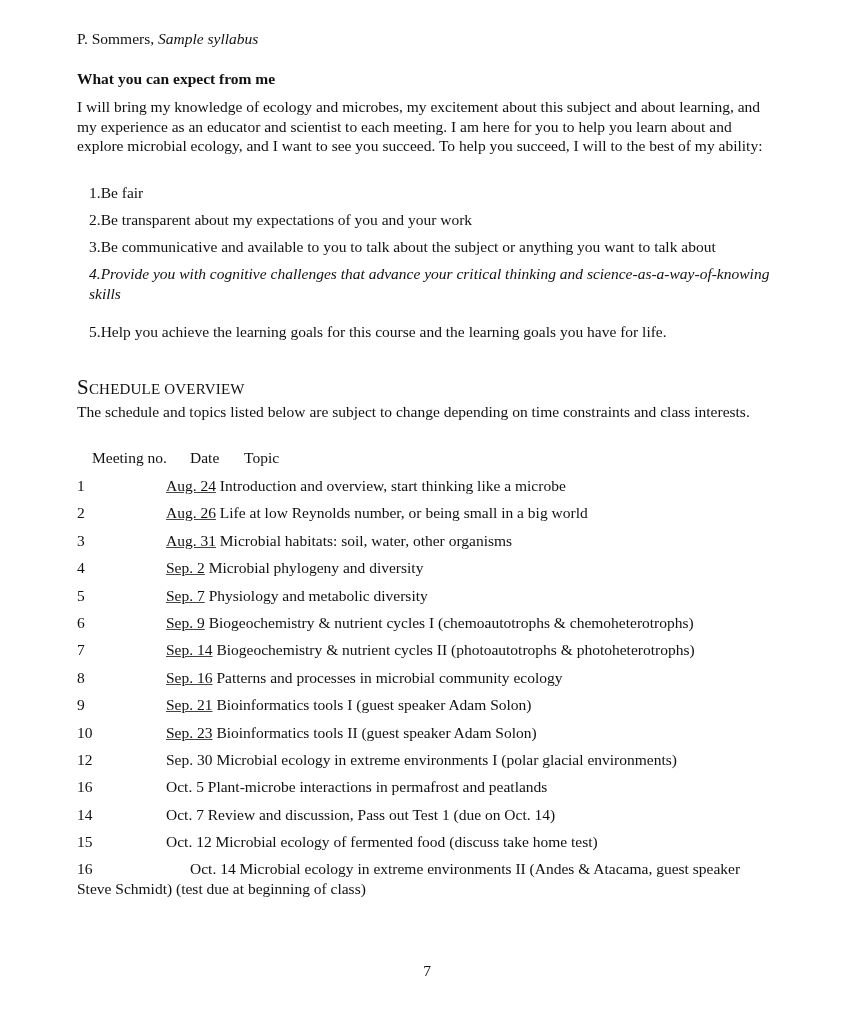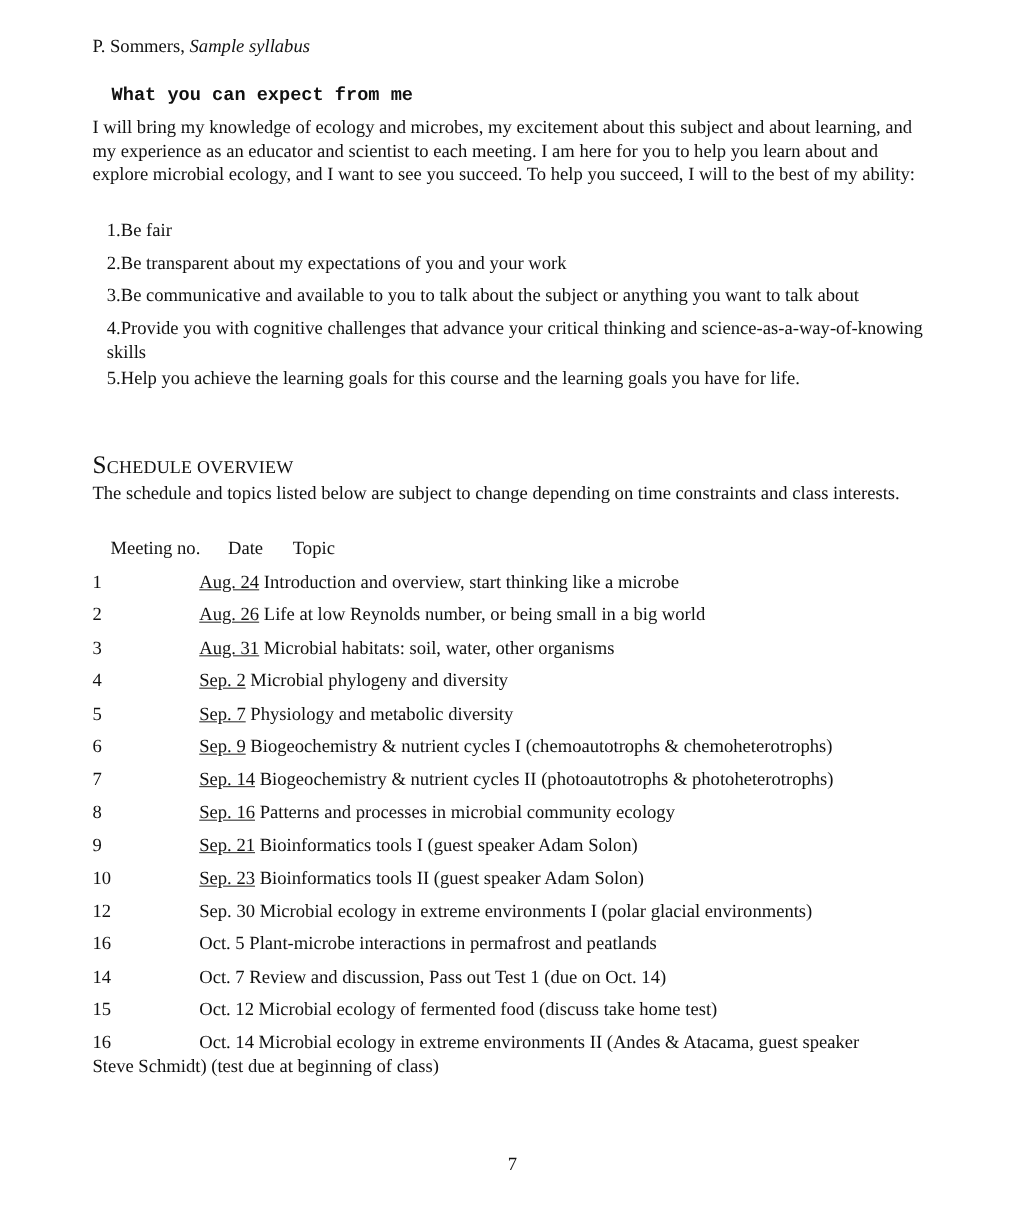--- a/index.html
+++ b/index.html
@@ -3,38 +3,38 @@
 <meta charset="utf-8">
 <style>
   html, body { margin: 0; padding: 0; background: #ffffff; }
   body {
     width: 849px; height: 1024px; position: relative; overflow: hidden;
     font-family: "Liberation Serif", serif; color: #111111; font-size: 15.5px;
   }
   .page { position: absolute; left: 77px; top: 0; width: 700px; }
   .header { position: absolute; top: 30px; left: 0; }
   .header .title-italic { font-style: italic; }
-  .section-heading { position: absolute; top: 70px; left: 16px; font-weight: bold; font-family: Liberation Mono, monospace; }
+  .section-heading { position: absolute; top: 70px; left: 0; font-weight: bold; }
   .intro { position: absolute; top: 97px; left: 0; width: 700px; line-height: 19.5px; }
   .promise-list { position: absolute; top: 183px; left: 0; width: 700px; margin: 0; padding: 0; list-style: none; }
   .promise-list li { padding-left: 12px; line-height: 19.5px; margin-bottom: 7.5px; }
-  .promise-list li.wrap { margin-bottom: 3px; }
+  .promise-list li.wrap { margin-bottom: 19px; font-style: italic; }
   .schedule-heading { position: absolute; top: 375px; left: 0; font-size: 21px; letter-spacing: 0.2px; }
   .schedule-heading .sc { font-size: 15px; }
   .schedule-note { position: absolute; top: 402px; left: 0; width: 690px; line-height: 19.5px; }
   .table-header { position: absolute; top: 449px; left: 15px; }
   .table-header span { display: inline-block; }
   .th-no { width: 98px; }
   .th-date { width: 54px; }
   .rows { position: absolute; top: 476px; left: 0; width: 700px; }
   .row { position: relative; height: 27.4px; line-height: 19.5px; }
   .row .no { position: absolute; left: 0; top: 0; }
   .row .body { position: absolute; left: 89px; top: 0; white-space: nowrap; }
   .row .date.u { text-decoration: underline; text-decoration-color: #444; }
-  .row.wrap .body { white-space: normal; width: 611px; }
+  .row.wrap .body { white-space: normal; width: 611px; margin-left: 24px; }
   .row.wrap .cont { position: absolute; left: 0; top: 19.5px; white-space: nowrap; text-align: right; }
   .page-number { position: absolute; top: 962px; left: 0; width: 700px; text-align: center; padding-right: 0; }
 </style>
 </head>
 <body>
 
 <div class="page">
   <div class="header">
     <span>P. Sommers,</span>
     <span class="title-italic">Sample syllabus</span>

